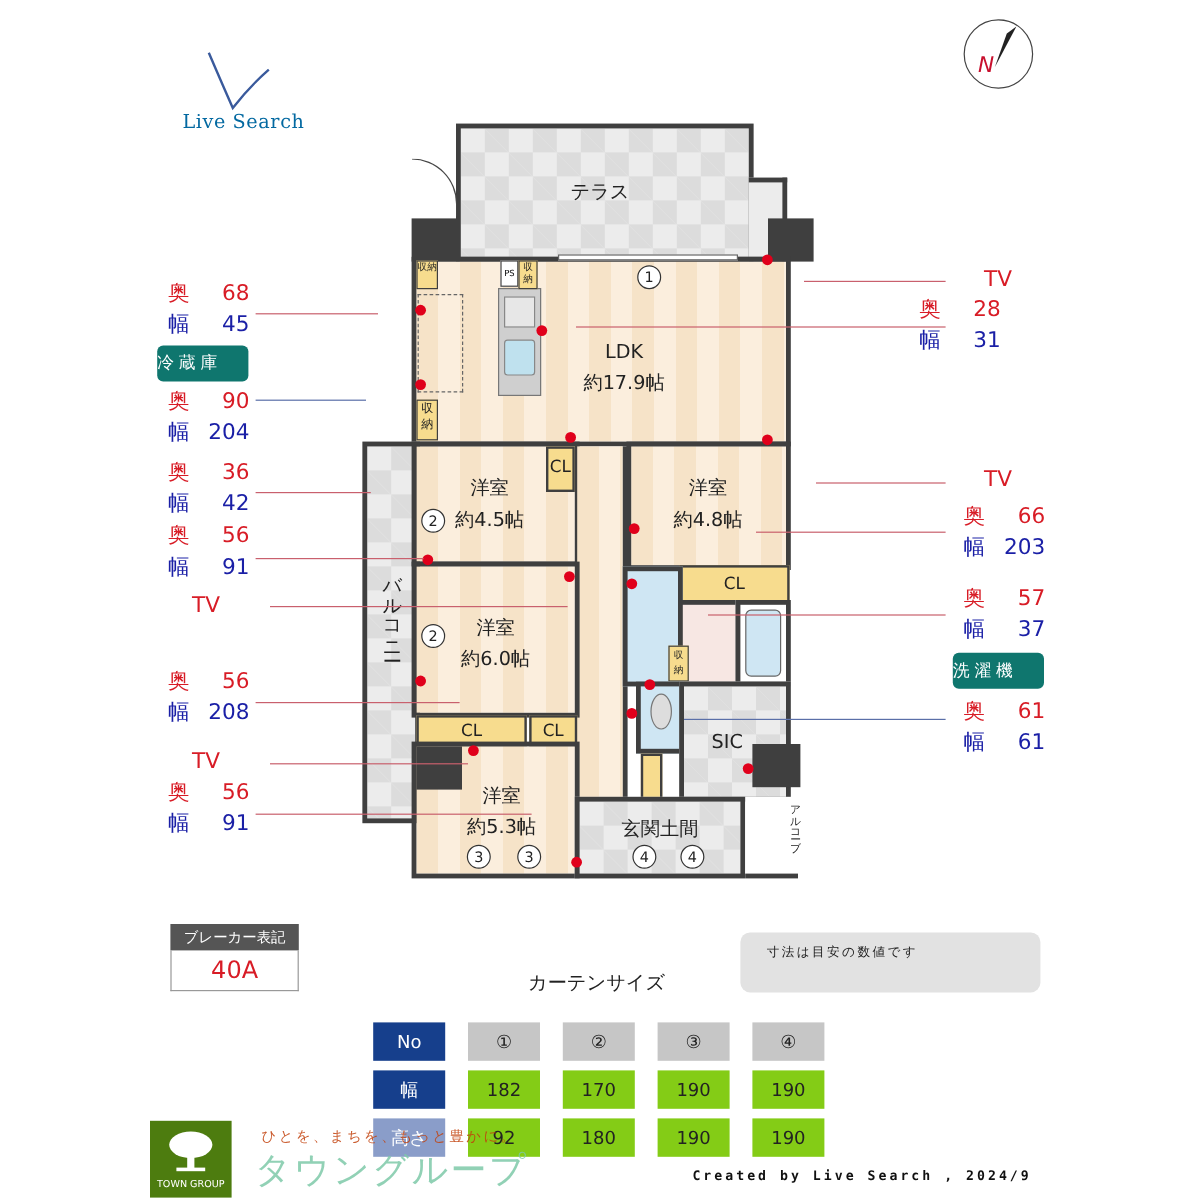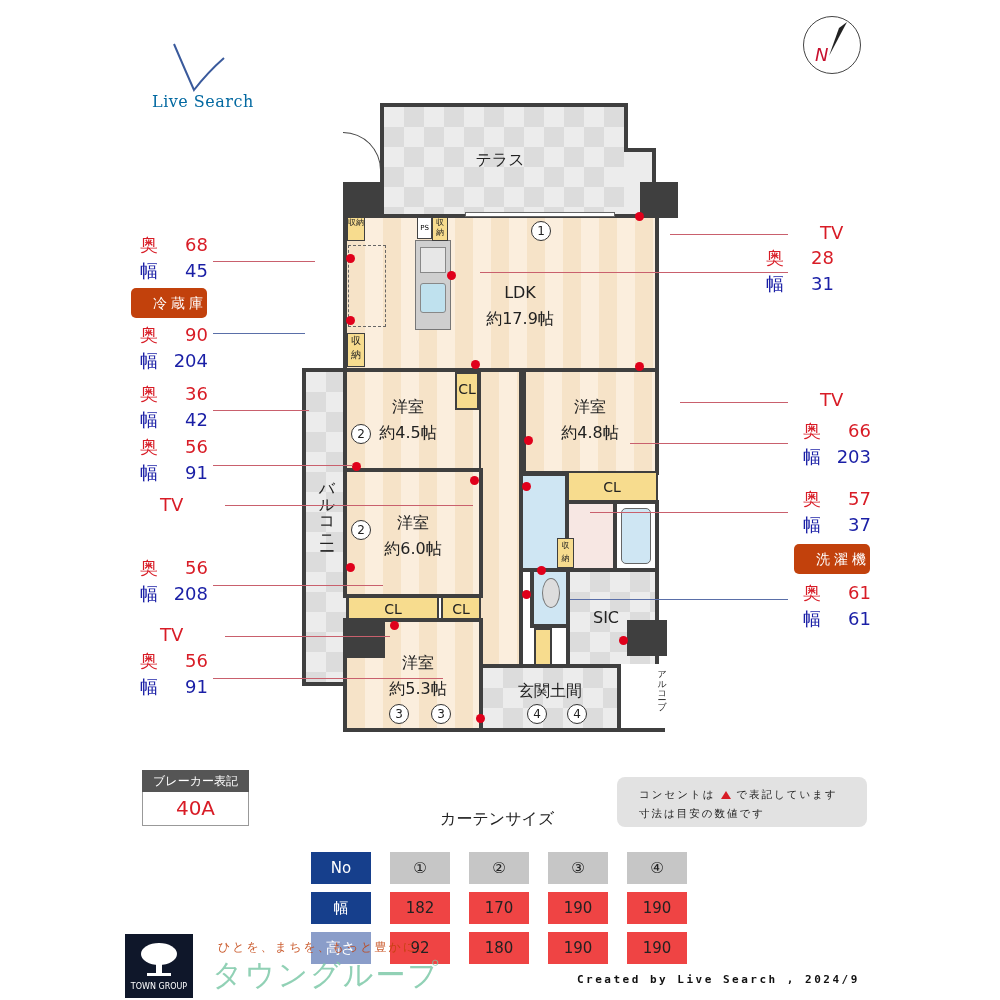--- a/index.html
+++ b/index.html
@@ -7,22 +7,22 @@
          font-family: "DejaVu Sans", sans-serif; }
   .abs { position: absolute; }
   .logo-text { left: 152px; top: 92px; font-family: "DejaVu Serif", serif; font-size: 16px; color: #0369a1; letter-spacing: 0.5px; }
   .compass { left: 803px; top: 16px; width: 58px; height: 58px; border: 1.5px solid #444; border-radius: 50%; }
   .compass-n { left: 815px; top: 44px; color: #c8102e; font-style: italic; font-size: 18px; }
   .lbl { font-size: 18px; line-height: 26px; white-space: nowrap; }
   .red { color: #d81c26; }
   .blue { color: #1a1fa6; }
   .lbl .k { display: inline-block; width: 28px; }
   .lbl .v { display: inline-block; width: 40px; text-align: right; }
-  .tagbox { background: #c2410c; color: #fff; font-size: 14px; letter-spacing: 4px; border-radius: 5px;
-            text-align: right; line-height: 30px; height: 30px; width: 76px; }
+  .tagbox { background: #0f766e; color: #fff; font-size: 14px; letter-spacing: 4px; border-radius: 5px;
+            text-align: left; line-height: 30px; height: 30px; width: 76px; }
   .leader { height: 1px; background: #c9606d; }
   .leader.b { background: #5a6fa8; }
   .room { background: repeating-linear-gradient(90deg, #f6e3c8 0 18px, #fbeedd 18px 36px); }
   .wall { border: 4px solid #3f3f3f; }
   .tile { background-color: #ececec;
           background-image: linear-gradient(45deg, #dcdcdc 25%, transparent 25%, transparent 75%, #dcdcdc 75%),
                             linear-gradient(45deg, #dcdcdc 25%, transparent 25%, transparent 75%, #dcdcdc 75%);
           background-size: 40px 40px; background-position: 0 0, 20px 20px; }
   .roomtxt { font-size: 16px; color: #222; text-align: center; line-height: 26px; }
   .cl { background: #f7dc8e; border: 2px solid #3f3f3f; font-size: 14px; text-align: center; color: #222; }
@@ -35,22 +35,22 @@
   .breaker-val { left: 142px; top: 792px; width: 107px; height: 34px; border: 1px solid #999; border-top: none;
                  color: #d81c26; font-size: 20px; text-align: center; line-height: 32px; }
   .note { left: 617px; top: 777px; width: 250px; height: 50px; background: #e2e2e2; border-radius: 8px;
           font-size: 10.5px; letter-spacing: 2px; padding: 8px 0 0 22px; line-height: 19px; color: #222; }
   .note .tri { display: inline-block; width: 0; height: 0; border-left: 5px solid transparent;
                border-right: 5px solid transparent; border-bottom: 8px solid #d81c26; vertical-align: middle; }
   .ct-title { left: 440px; top: 809px; font-size: 16px; color: #222; }
   .ct-head { width: 60px; height: 32px; background: #163f8c; color: #fff; font-size: 15px; text-align: center; line-height: 32px; }
   .ct-cell { width: 60px; height: 32px; font-size: 15px; text-align: center; line-height: 32px; color: #222; }
   .ct-no { background: #c6c6c6; }
-  .ct-val { background: #ef4444; }
-  .town-box { left: 125px; top: 934px; width: 68px; height: 64px; background: #0f172a; color: #fff;
+  .ct-val { background: #84cc16; }
+  .town-box { left: 125px; top: 934px; width: 68px; height: 64px; background: #4d7c0f; color: #fff;
               font-size: 8px; text-align: center; padding-top: 48px; }
   .town-tag { left: 218px; top: 939px; font-size: 12px; color: #c2410c; letter-spacing: 2px; }
   .town-name { left: 212px; top: 955px; font-size: 30px; color: #7ec9a9; letter-spacing: 2px; }
   .credit { left: 577px; top: 973px; font-family: "DejaVu Sans Mono", monospace; font-size: 11px; letter-spacing: 2.5px; color: #111; font-weight: bold; }
 </style>
 </head>
 <body>
 
 <svg class="abs" style="left:168px;top:42px" width="60" height="52">
   <path d="M6 2 Q18 30 26 48 Q40 30 56 16" stroke="#3a5a9c" stroke-width="2" fill="none"></path>
@@ -219,21 +219,20 @@
 <div class="abs tagbox" style="left:794px;top:544px">洗濯機</div>
 <div class="abs lbl" style="left:803px;top:580px">
   <div class="red"><span class="k">奥</span><span class="v">61</span></div>
   <div class="blue"><span class="k">幅</span><span class="v">61</span></div>
 </div>
 
 <div class="abs breaker-head">ブレーカー表記</div>
 <div class="abs breaker-val">40A</div>
 
 <div class="abs note">
-  <div><span>コンセントは</span> <span class="tri"></span> <span>で表記しています</span></div>
   <div>寸法は目安の数値です</div>
 </div>
 
 <div class="abs ct-title">カーテンサイズ</div>
 <div class="abs" style="left:311px;top:852px">
   <div class="abs ct-head" style="left:0;top:0">No</div>
   <div class="abs ct-head" style="left:0;top:40px">幅</div>
   <div class="abs ct-head" style="left:0;top:80px;background:#8a9dc9">高さ</div>
 
   <div class="abs ct-cell ct-no" style="left:79px;top:0">①</div>

